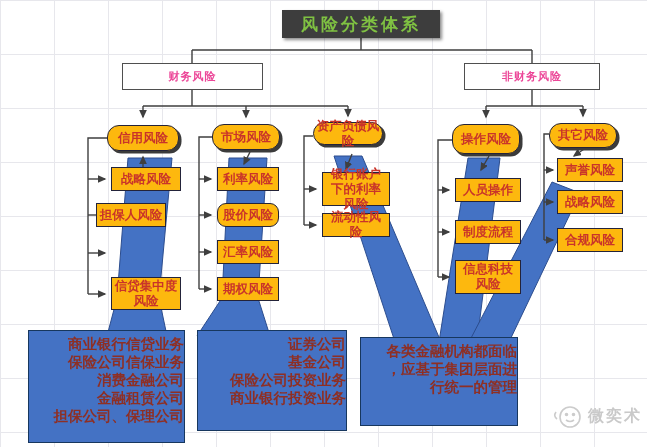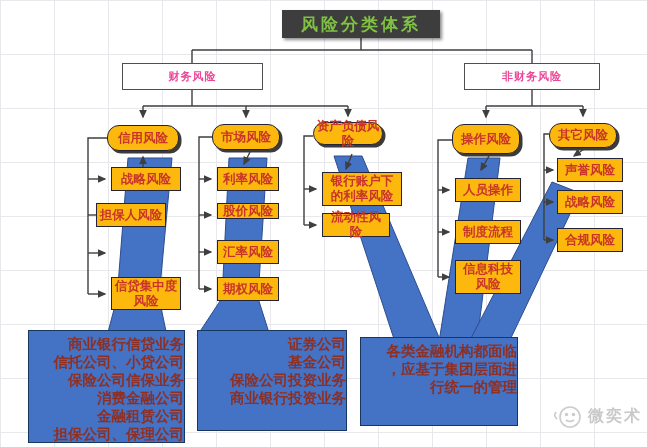--- a/index.html
+++ b/index.html
@@ -112,41 +112,40 @@
   <div class="node white" style="left:122px;top:63px;width:141px;height:27px;">财务风险</div>
   <div class="node white" style="left:464px;top:63px;width:136px;height:27px;">非财务风险</div>
 
   <div class="node orange shadow" style="left:107px;top:125px;width:72px;height:26px;">信用风险</div>
   <div class="node orange" style="left:111px;top:167px;width:70px;height:24px;">战略风险</div>
   <div class="node orange" style="left:96px;top:203px;width:70px;height:24px;">担保人风险</div>
   <div class="node orange" style="left:111px;top:277px;width:70px;height:33px;">信贷集中度风险</div>
 
   <div class="node orange shadow" style="left:212px;top:124px;width:68px;height:26px;text-align:center;">市场风险</div>
   <div class="node orange" style="left:217px;top:167px;width:62px;height:24px;">利率风险</div>
-  <div class="node orange" style="left:217px;top:203px;width:62px;height:16px;">股价风险</div>
+  <div class="node orange" style="left:217px;top:203px;width:62px;height:24px;border-radius:9px;">股价风险</div>
   <div class="node orange" style="left:217px;top:240px;width:62px;height:24px;">汇率风险</div>
   <div class="node orange" style="left:217px;top:277px;width:62px;height:24px;">期权风险</div>
 
   <div class="node orange shadow" style="left:313px;top:122px;width:70px;height:23px;">资产负债风险</div>
-  <div class="node orange" style="left:322px;top:172px;width:80px;height:34px;">银行账户下的利率风险</div>
+  <div class="node orange" style="left:322px;top:172px;width:68px;height:34px;">银行账户下的利率风险</div>
   <div class="node orange" style="left:322px;top:213px;width:68px;height:24px;">流动性风险</div>
 
   <div class="node orange shadow" style="left:452px;top:124px;width:68px;height:30px;">操作风险</div>
   <div class="node orange" style="left:455px;top:178px;width:66px;height:24px;">人员操作</div>
   <div class="node orange" style="left:455px;top:220px;width:66px;height:24px;">制度流程</div>
   <div class="node orange" style="left:455px;top:260px;width:66px;height:34px;">信息科技风险</div>
 
   <div class="node orange shadow" style="left:549px;top:123px;width:68px;height:25px;">其它风险</div>
   <div class="node orange" style="left:557px;top:158px;width:66px;height:24px;">声誉风险</div>
   <div class="node orange" style="left:557px;top:190px;width:66px;height:24px;">战略风险</div>
   <div class="node orange" style="left:557px;top:228px;width:66px;height:24px;">合规风险</div>
 
   <div class="node note" style="left:28px;top:330px;width:157px;height:113px;">
     <div>商业银行信贷业务</div>
-    <div>信托公司、小贷公司</div>
     <div>保险公司信保业务</div>
     <div>消费金融公司</div>
     <div>金融租赁公司</div>
     <div>担保公司、保理公司</div>
   </div>
   <div class="node note" style="left:197px;top:330px;width:150px;height:101px;">
     <div>证券公司</div>
     <div>基金公司</div>
     <div>保险公司投资业务</div>
     <div>商业银行投资业务</div>

